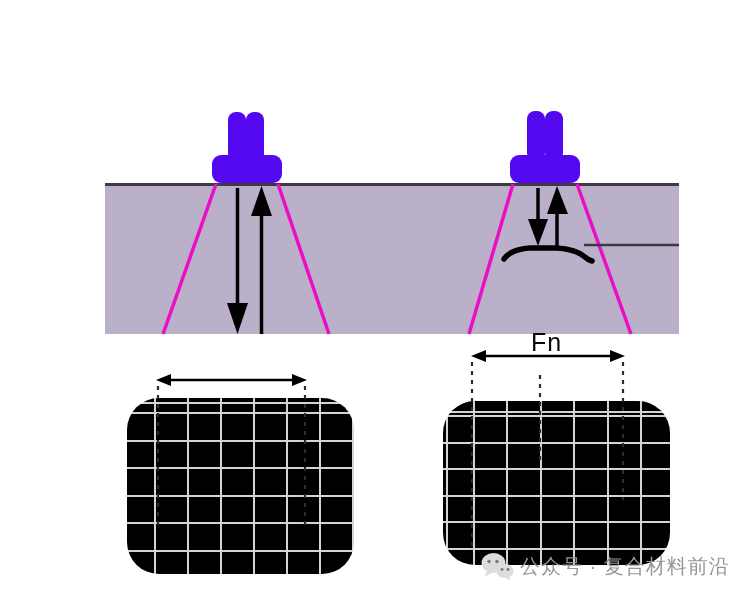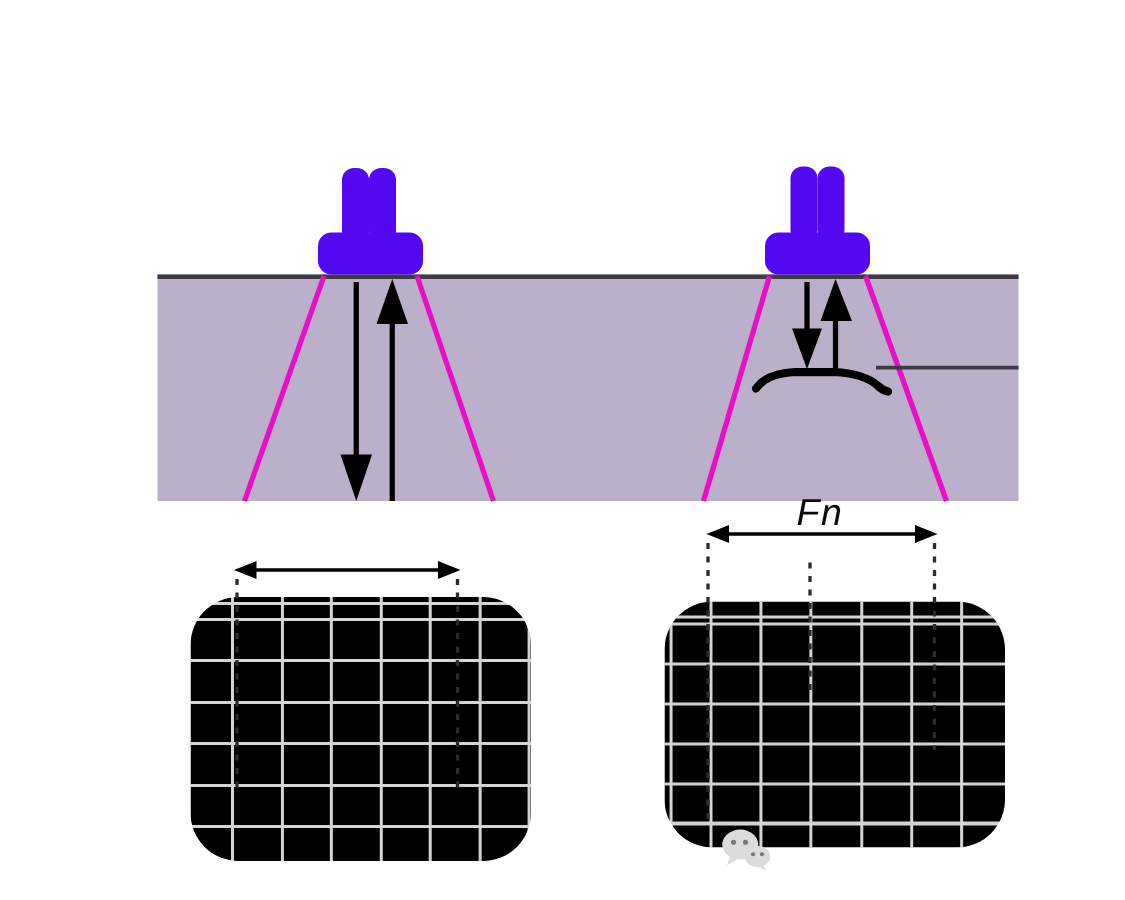--- a/index.html
+++ b/index.html
@@ -1,19 +1,18 @@
 <!DOCTYPE html>
 <html><head>
 <meta charset="utf-8">
 <style>
   html,body{margin:0;padding:0;background:#fff;}
   .stage{
     position:relative;width:750px;height:600px;background:#ffffff;overflow:hidden;
     font-family:"Liberation Sans","DejaVu Sans",sans-serif;
-    font-style:italic;
   }
   .specimen{
     position:absolute;left:105px;top:183px;width:574px;height:151px;
     background:#BBB0C9;border-top:3px solid #3E3944;box-sizing:border-box;z-index:1;
   }
   .scope{position:absolute;background-color:#000;border-radius:32px;z-index:2;}
   .scope.left{
     left:127px;top:398px;width:227px;height:176px;
     background-image:
       repeating-linear-gradient(90deg,#D4D4D4 0 2px,transparent 2px 33px),
@@ -115,15 +114,16 @@
     <svg width="33" height="29" viewBox="0 0 33 29">
       <ellipse cx="12.5" cy="11" rx="12" ry="10" fill="#DCDCDC"></ellipse>
       <path d="M6,19 L3.5,25 L11,20.5 Z" fill="#DCDCDC"></path>
       <circle cx="8" cy="9.5" r="1.7" fill="#777"></circle>
       <circle cx="16" cy="9.5" r="1.7" fill="#777"></circle>
       <ellipse cx="24" cy="19" rx="8.5" ry="7" fill="#DCDCDC"></ellipse>
       <path d="M28,25 L30,28.5 L24,25.5 Z" fill="#DCDCDC"></path>
       <circle cx="21" cy="17.5" r="1.4" fill="#777"></circle>
       <circle cx="27" cy="17.5" r="1.4" fill="#777"></circle>
     </svg>
+    <span class="wm-text">公众号 · 复合材料前沿</span>
   </div>
 
 </div>
 
 </body></html>

